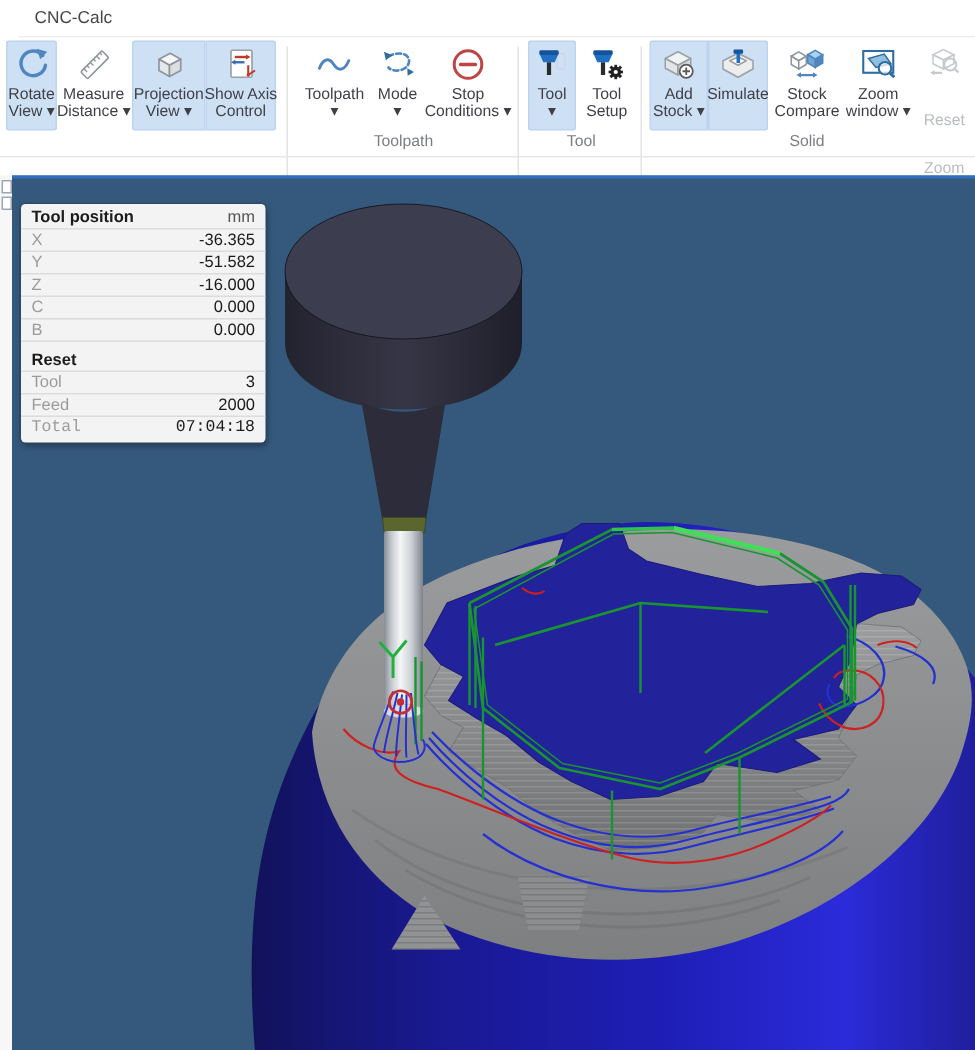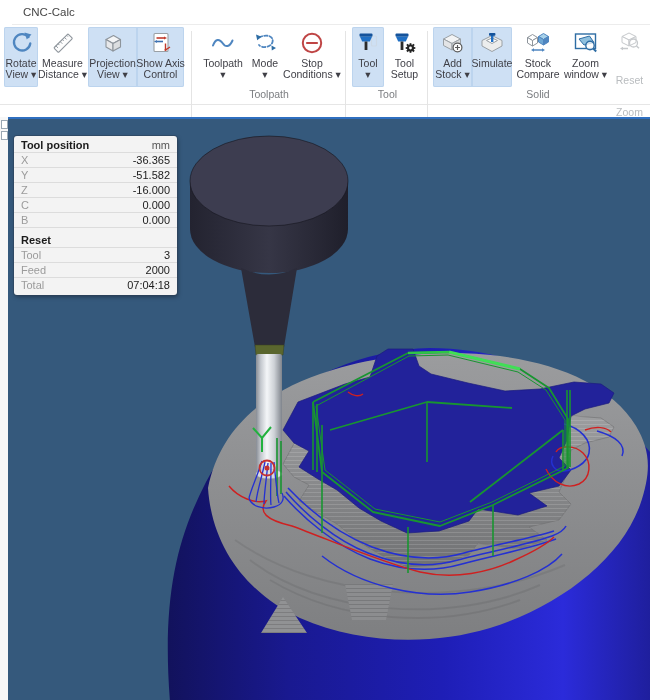--- a/index.html
+++ b/index.html
@@ -25,21 +25,21 @@
   .tinybox{position:absolute;left:1px;width:7px;height:9px;background:#fff;border:1px solid #9aa7b3;box-sizing:border-box;}
   .viewport{position:absolute;left:8px;top:117px;width:642px;height:583px;border-top:2px solid #2f6fc0;
             background:#35597c;overflow:hidden;}
   .viewport svg.scene{position:absolute;left:0;top:0;}
   
   .tpanel{position:absolute;left:14px;top:136px;width:163px;background:#f3f3f3;border-radius:3px;
           box-shadow:0 0 0 1px rgba(45,65,90,.55),1px 2px 4px rgba(0,0,0,.35);
           padding:2px 0 3px 0;z-index:5;}
   .prow{display:flex;justify-content:space-between;align-items:center;height:14px;
         padding:0 7px;border-bottom:1px solid #dcdcdc;font-size:11px;}
-  .prow:last-child{border-bottom:none;}
+  .prow:last-child{border-bottom:none;font-family:Liberation Mono, monospace;}
   .prow .lab{color:#9b9b9b;}
   .prow .val{color:#1b1b1b;}
   .prow.header{font-size:11px;}
   .prow.header .h{color:#1b1b1b;font-weight:bold;}
   .prow.header .val{color:#555;padding-left:40px;}
   .psp2{height:5px;}
 </style>
 </head>
 <body>
 

